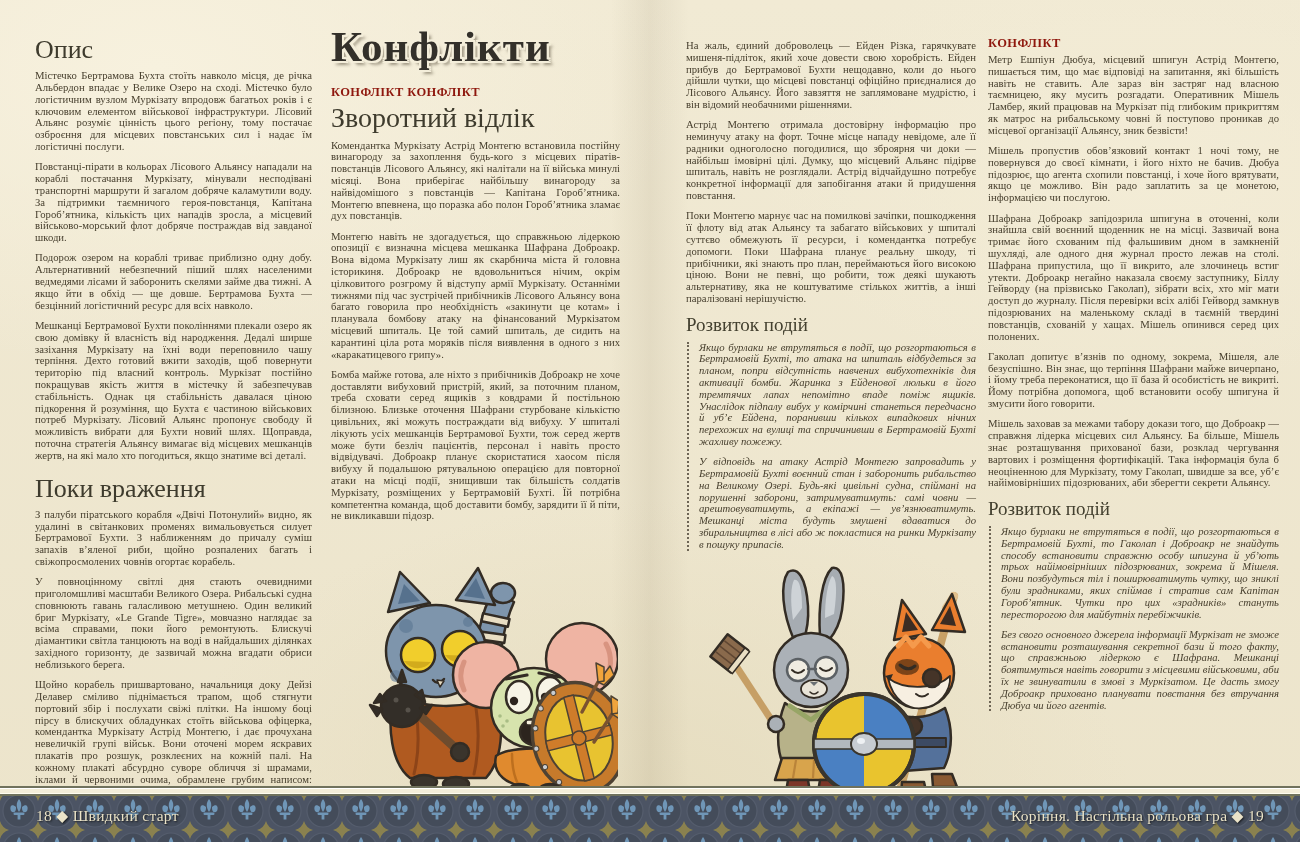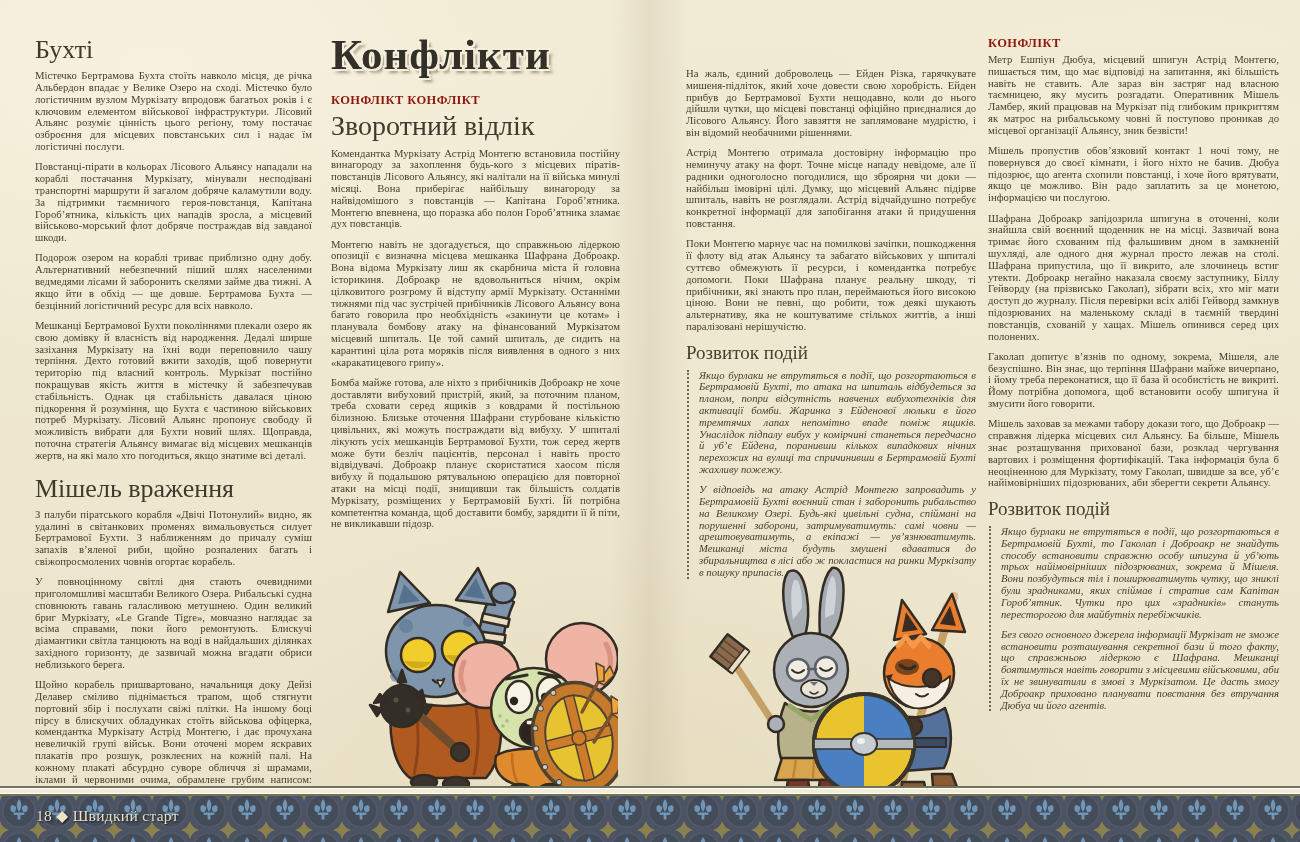--- a/index.html
+++ b/index.html
@@ -61,41 +61,41 @@
   }
   .footer-text.left{left:36px;margin-top:16px;}
   .footer-text.right{right:36px;}
 </style>
 </head>
 <body>
 
 <div id="spread">
 
   <div class="col" style="left:35px;top:36px;width:277px;">
-    <h2 class="sec">Бухті</h2>
+    <h2 class="sec">Опис</h2>
     <p>Містечко Бертрамова Бухта стоїть навколо місця, де річка Альбердон впадає у Велике Озеро на сході. Містечко було логістичним вузлом Муркізату впродовж багатьох років і є ключовим елементом військової інфраструктури. Лісовий Альянс розуміє цінність цього регіону, тому постачає озброєння для місцевих повстанських сил і надає їм логістичні послуги.</p>
     <p>Повстанці-пірати в кольорах Лісового Альянсу нападали на кораблі постачання Муркізату, мінували несподівані транспортні маршрути й загалом добряче каламутили воду. За підтримки таємничого героя-повстанця, Капітана Гороб’ятника, кількість цих нападів зросла, а місцевий військово-морський флот добряче постраждав від завданої шкоди.</p>
     <p>Подорож озером на кораблі триває приблизно одну добу. Альтернативний небезпечний піший шлях населеними ведмедями лісами й заборонить скелями займе два тижні. А якщо йти в обхід — ще довше. Бертрамова Бухта — безцінний логістичний ресурс для всіх навколо.</p>
     <p>Мешканці Бертрамової Бухти поколіннями плекали озеро як свою домівку й власність від народження. Дедалі ширше зазіхання Муркізату на їхні води переповнило чашу терпіння. Дехто готовий вжити заходів, щоб повернути територію під власний контроль. Муркізат постійно покращував якість життя в містечку й забезпечував стабільність. Однак ця стабільність давалася ціною підкорення й розуміння, що Бухта є частиною військових потреб Муркізату. Лісовий Альянс пропонує свободу й можливість вибрати для Бухти новий шлях. Щоправда, поточна стратегія Альянсу вимагає від місцевих мешканців жертв, на які мало хто погодиться, якщо знатиме всі деталі.</p>
-    <h2 class="sec later">Мішель враження</h2>
+    <h2 class="sec later">Поки враження</h2>
     <p class="ital">З палуби піратського корабля «Двічі Потонулий» видно, як удалині в світанкових променях вимальовується силует Бертрамової Бухти. З наближенням до причалу суміш запахів в’яленої риби, щойно розпалених багать і свіжопросмолених човнів огортає корабель.</p>
     <p class="ital">У повноцінному світлі дня стають очевидними приголомшливі масштаби Великого Озера. Рибальські судна сповнюють гавань галасливою метушнею. Один великий бриг Муркізату, «Le Grande Tigre», мовчазно наглядає за всіма справами, поки його ремонтують. Блискучі діамантики світла танцюють на воді в найдальших ділянках західного горизонту, де зазвичай можна вгадати обриси неблизького берега.</p>
     <p class="ital">Щойно корабель пришвартовано, начальниця доку Дейзі Делавер сміливо піднімається трапом, щоб стягнути портовий збір і послухати свіжі плітки. На іншому боці пірсу в блискучих обладунках стоїть військова офіцерка, комендантка Муркізату Астрід Монтегю, і дає прочухана невеличкій групі військ. Вони оточені морем яскравих плакатів про розшук, розклеєних на кожній палі. На кожному плакаті абсурдно суворе обличчя зі шрамами, іклами й червоними очима, обрамлене грубим написом: «Капітан Гороб’ятник — розшукується живим чи мертвим».</p>
   </div>
 
-  <div class="col" style="left:331px;top:32px;width:289px;">
+  <div class="col" style="left:331px;top:24px;width:289px;">
     <h1 class="chapter-title">Конфлікти</h1>
     <div class="kicker">КОНФЛІКТ КОНФЛІКТ</div>
     <h2 class="sec big">Зворотний відлік</h2>
     <p>Комендантка Муркізату Астрід Монтегю встановила постійну винагороду за захоплення будь-кого з місцевих піратів-повстанців Лісового Альянсу, які налітали на її війська минулі місяці. Вона приберігає найбільшу винагороду за найвідомішого з повстанців — Капітана Гороб’ятника. Монтегю впевнена, що поразка або полон Гороб’ятника зламає дух повстанців.</p>
     <p>Монтегю навіть не здогадується, що справжньою лідеркою опозиції є визначна місцева мешканка Шафрана Доброакр. Вона відома Муркізату лиш як скарбнича міста й головна історикиня. Доброакр не вдовольниться нічим, окрім цілковитого розгрому й відступу армії Муркізату. Останніми тижнями під час зустрічей прибічників Лісового Альянсу вона багато говорила про необхідність «закинути це котам» і планувала бомбову атаку на фінансований Муркізатом місцевий шпиталь. Це той самий шпиталь, де сидить на карантині ціла рота моряків після виявлення в одного з них «каракатицевого грипу».</p>
     <p>Бомба майже готова, але ніхто з прибічників Доброакр не хоче доставляти вибуховий пристрій, який, за поточним планом, треба сховати серед ящиків з ковдрами й постільною білизною. Близьке оточення Шафрани стурбоване кількістю цивільних, які можуть постраждати від вибуху. У шпиталі лікують усіх мешканців Бертрамової Бухти, тож серед жертв може бути безліч пацієнтів, персонал і навіть просто відвідувачі. Доброакр планує скористатися хаосом після вибуху й подальшою рятувальною операцією для повторної атаки на місці події, знищивши так більшість солдатів Муркізату, розміщених у Бертрамовій Бухті. Їй потрібна компетентна команда, щоб доставити бомбу, зарядити її й піти, не викликавши підозр.</p>
   </div>
 
-  <div class="col" style="left:686px;top:40px;width:290px;margin-top:28px;">
+  <div class="col" style="left:686px;top:40px;width:290px;">
     <p>На жаль, єдиний доброволець — Ейден Різка, гарячкувате мишеня-підліток, який хоче довести свою хоробрість. Ейден прибув до Бертрамової Бухти нещодавно, коли до нього дійшли чутки, що місцеві повстанці офіційно приєдналися до Лісового Альянсу. Його завзяття не заплямоване мудрістю, і він відомий необачними рішеннями.</p>
     <p>Астрід Монтегю отримала достовірну інформацію про неминучу атаку на форт. Точне місце нападу невідоме, але її радники одноголосно погодилися, що зброярня чи доки — найбільш імовірні цілі. Думку, що місцевий Альянс підірве шпиталь, навіть не розглядали. Астрід відчайдушно потребує конкретної інформації для запобігання атаки й придушення повстання.</p>
     <p>Поки Монтегю марнує час на помилкові зачіпки, пошкодження її флоту від атак Альянсу та забагато військових у шпиталі суттєво обмежують її ресурси, і комендантка потребує допомоги. Поки Шафрана планує реальну шкоду, ті прибічники, які знають про план, переймаються його високою ціною. Вони не певні, що робити, тож деякі шукають альтернативу, яка не коштуватиме стількох життів, а інші паралізовані нерішучістю.</p>
     <h3 class="dev">Розвиток подій</h3>
     <div class="event-block">
       <p>Якщо бурлаки не втрутяться в події, що розгортаються в Бертрамовій Бухті, то атака на шпиталь відбудеться за планом, попри відсутність навчених вибухотехніків для активації бомби. Жаринка з Ейденової люльки в його тремтячих лапах непомітно впаде поміж ящиків. Унаслідок підпалу вибух у комірчині станеться передчасно й уб’є Ейдена, поранивши кількох випадкових нічних перехожих на вулиці та спричинивши в Бертрамовій Бухті жахливу пожежу.</p>
       <p>У відповідь на атаку Астрід Монтегю запровадить у Бертрамовій Бухті воєнний стан і заборонить рибальство на Великому Озері. Будь-які цивільні судна, спіймані на порушенні заборони, затримуватимуть: самі човни — арештовуватимуть, а екіпажі — ув’язнюватимуть. Мешканці міста будуть змушені вдаватися до збиральництва в лісі або ж покластися на ринки Муркізату в пошуку припасів.</p>
     </div>
   </div>
 
@@ -323,15 +323,16 @@
             <path d="M3,-2 C7,-6 10,-3 8,2 C6,4.5 2.5,3.5 3,-2 Z"></path>
             <rect x="-5.5" y="3.5" width="11" height="2.4" rx="1.2"></rect>
             <rect x="-1.4" y="6" width="2.8" height="4.5"></rect>
           </g>
         </pattern>
       </defs>
       <rect width="1300" height="46" fill="url(#fp)"></rect>
       <rect width="1300" height="46" fill="#222a3a" opacity="0.12"></rect>
     </svg>
     <div class="footer-text left">18 ◆ Швидкий старт</div>
+    <div class="footer-text right">Коріння. Настільна рольова гра ◆ 19</div>
   </div>
 
 </div>
 
 </body></html>

